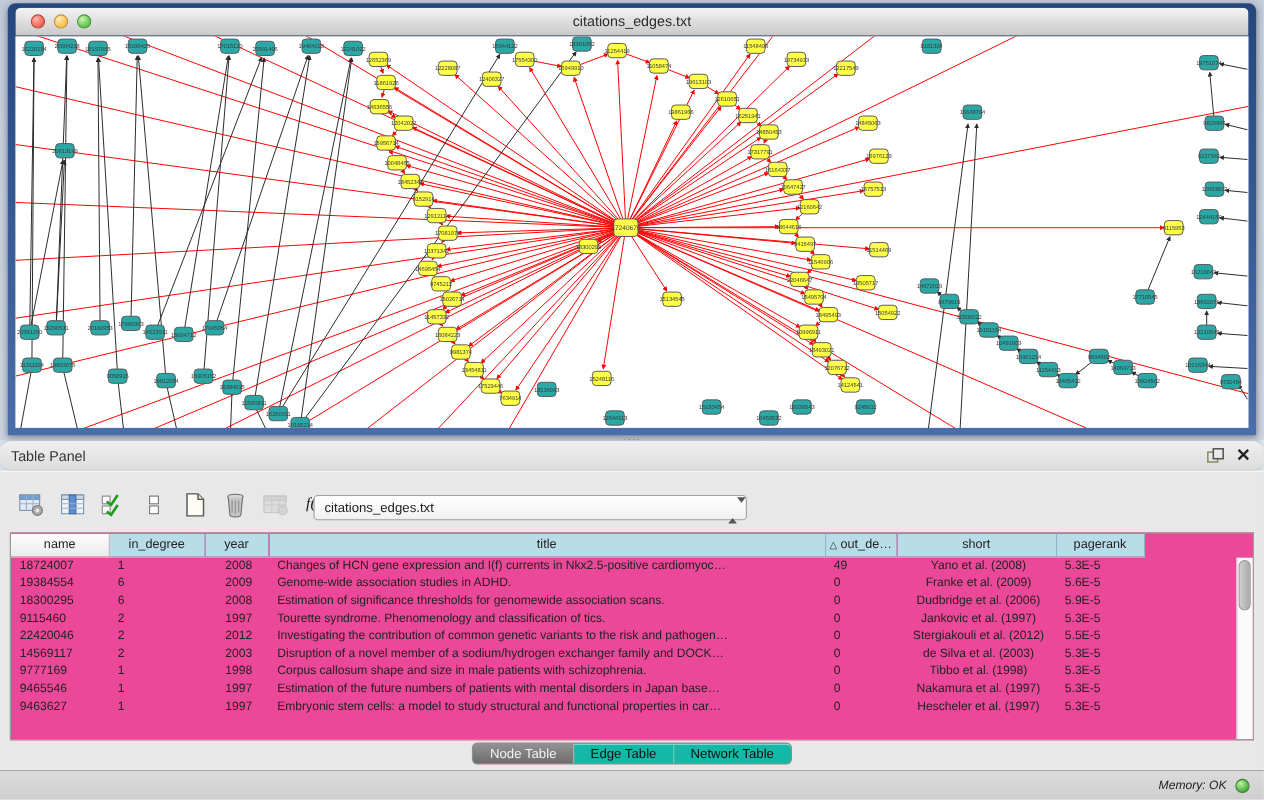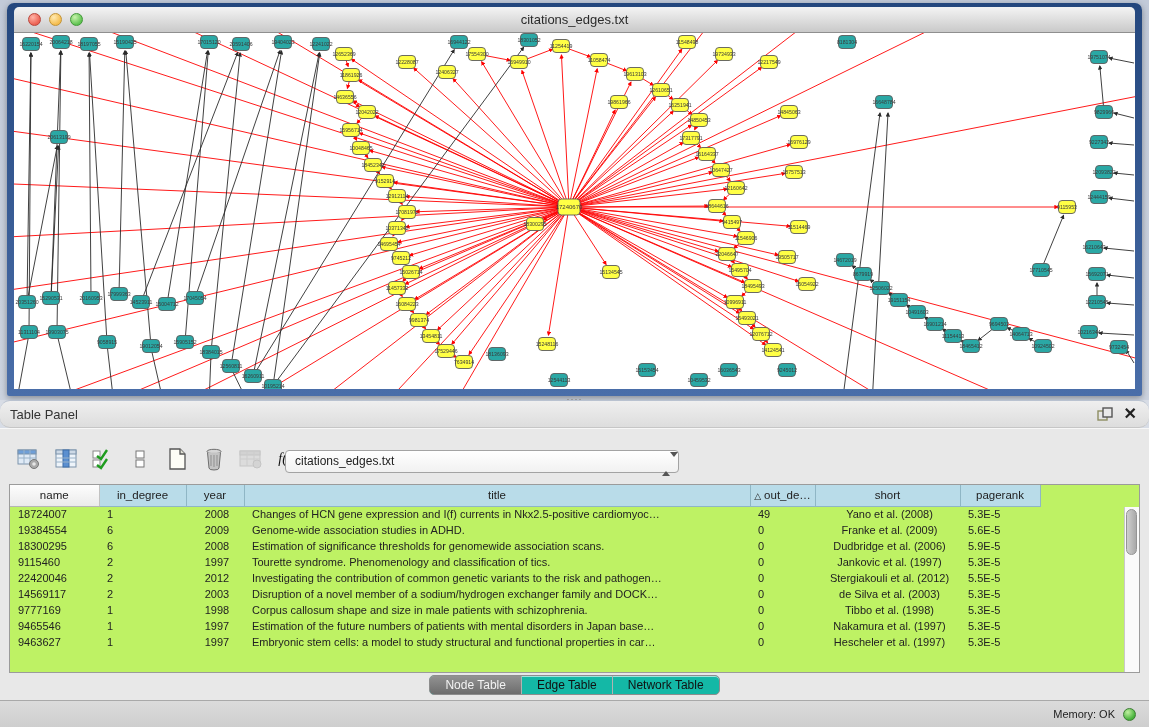--- a/index.html
+++ b/index.html
@@ -43,21 +43,21 @@
   .tool { width:26px; height:26px; display:flex; align-items:center; justify-content:center; }
 
   .combo { position:absolute; left:285px; top:21px; width:394px; height:23px;
            background:linear-gradient(#ffffff,#f1f1f1); border:1px solid #a3a3a3;
            border-radius:4px; font-size:12px; color:#222; line-height:21px; padding-left:9px; }
   .combo .arrows { position:absolute; right:7px; top:3px; width:9px; }
   .combo .arrows .up    { width:0;height:0;border-left:4px solid transparent;border-right:4px solid transparent;border-bottom:5px solid #555; margin-bottom:2px;}
   .combo .arrows .down  { width:0;height:0;border-left:4px solid transparent;border-right:4px solid transparent;border-top:5px solid #555;}
 
   .table-wrap { position:absolute; left:9px; top:55px; width:1131px; height:189px;
-                background:#bef264; border:1px solid #9b9b9b; overflow:hidden; }
+                background:#ec4899; border:1px solid #9b9b9b; overflow:hidden; }
   table.grid { border-collapse:collapse; table-layout:fixed; width:1030px; }
   table.grid th { height:21px; background:#b9dce9; border-right:1px solid #8fb6c5;
                   border-bottom:1px solid #8fb6c5; font-size:11.5px; font-weight:normal;
                   color:#222; text-align:center; overflow:hidden; white-space:nowrap; }
   table.grid th.first { background:linear-gradient(#fdfdfd,#ebebeb); border-right:1px solid #c2c2c2; border-bottom:1px solid #b5b5b5; }
   table.grid td { height:16px; font-size:11px; color:#222; white-space:nowrap; overflow:hidden;
                   text-overflow:ellipsis; padding:0 4px 0 8px; }
   td.al { text-align:left; } td.ac { text-align:center; }
   .sort-tri { font-size:9px; margin-right:3px; }
 
@@ -68,21 +68,21 @@
 
   .tabs-row { position:absolute; left:0; bottom:5px; width:100%; text-align:center; }
   .seg { display:inline-flex; border:1px solid #8d8d8d; border-radius:5px; overflow:hidden;
          background:#14b8a6; height:20px; line-height:19px; font-size:12px;
          box-shadow:inset 0 1px 0 rgba(255,255,255,.6); }
   .seg span { padding:0 15px; color:#111; border-left:1px solid #b2b2b2; }
   .seg span:first-child { border-left:none; }
   .seg span.active { background:linear-gradient(#929292,#6d6d6d); color:#f3f3f3; }
 
   .status-bar { position:absolute; left:0; bottom:0; width:100%; height:27px;
-                background:linear-gradient(#dbdbdb,#cecece); border-top:1px solid #a9a9a9; }
+                background:linear-gradient(#dbdbdb,#cecece); border-top:1px solid #a9a9a9;font-style:italic; }
   .mem { position:absolute; right:34px; top:0; line-height:26px; font-size:11px; color:#222; }
   .orb { position:absolute; right:13px; top:7px; width:13px; height:13px; border-radius:50%;
          background:radial-gradient(circle at 35% 30%, #c0f0a0, #46b23b 70%); border:1px solid #3c7d33; }
 </style>
 </head>
 <body>
 
 <div class="screen">
 
   <div class="desktop">

